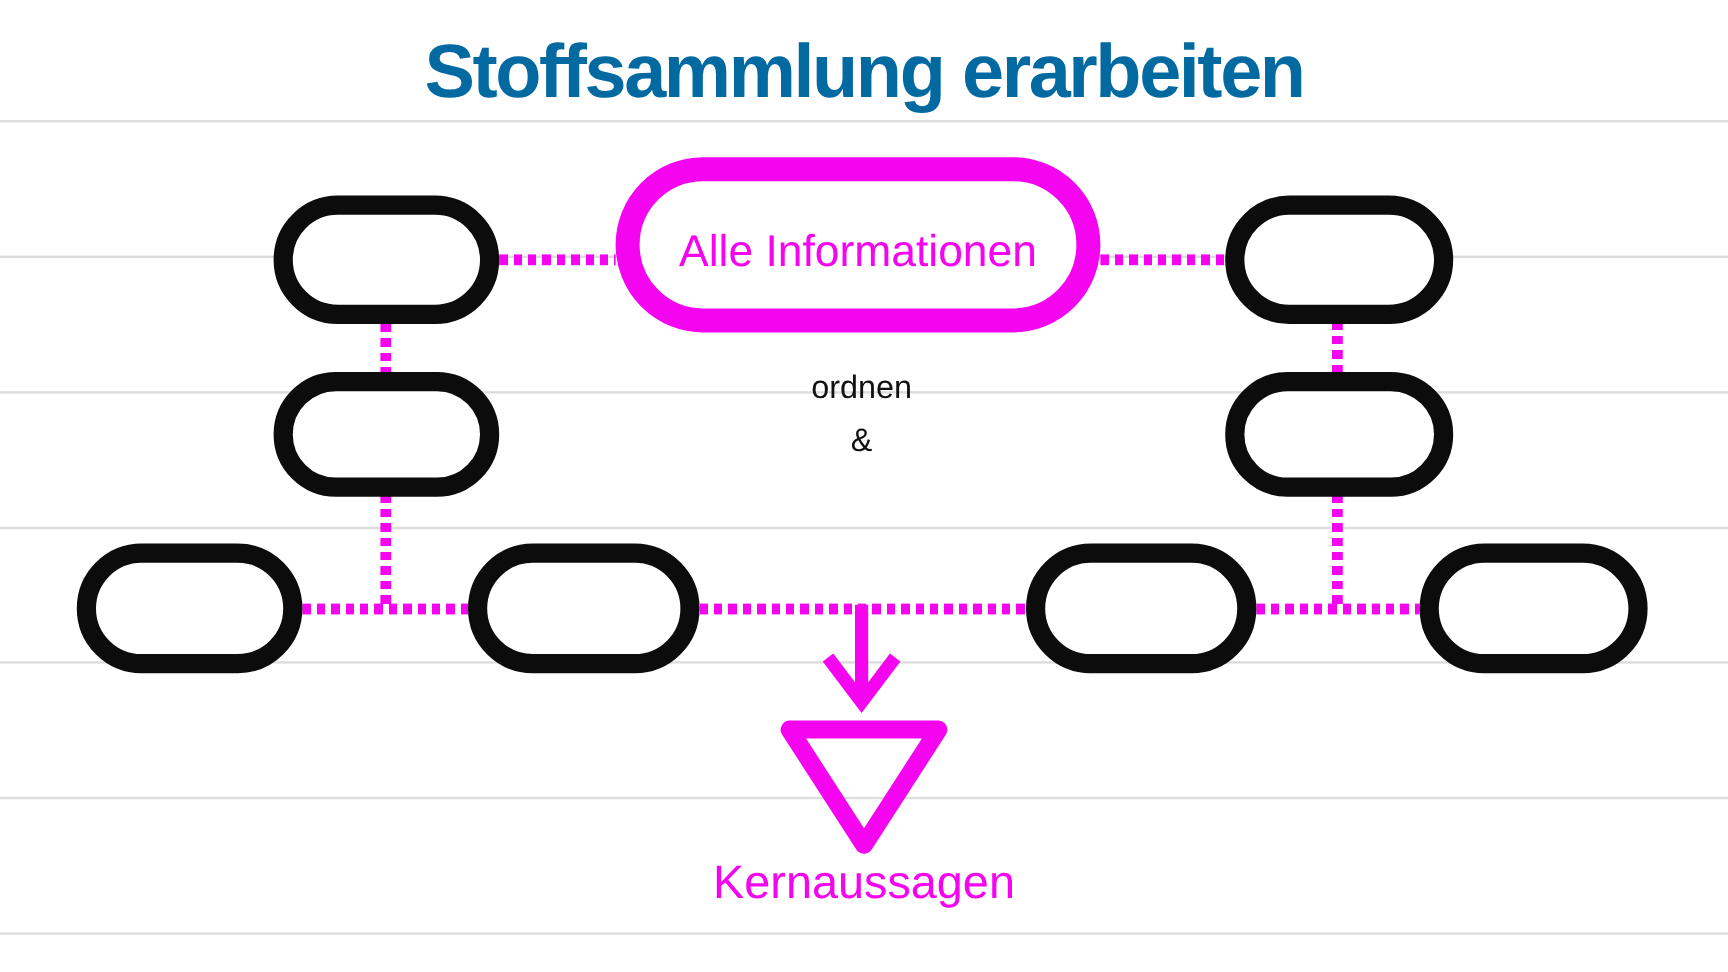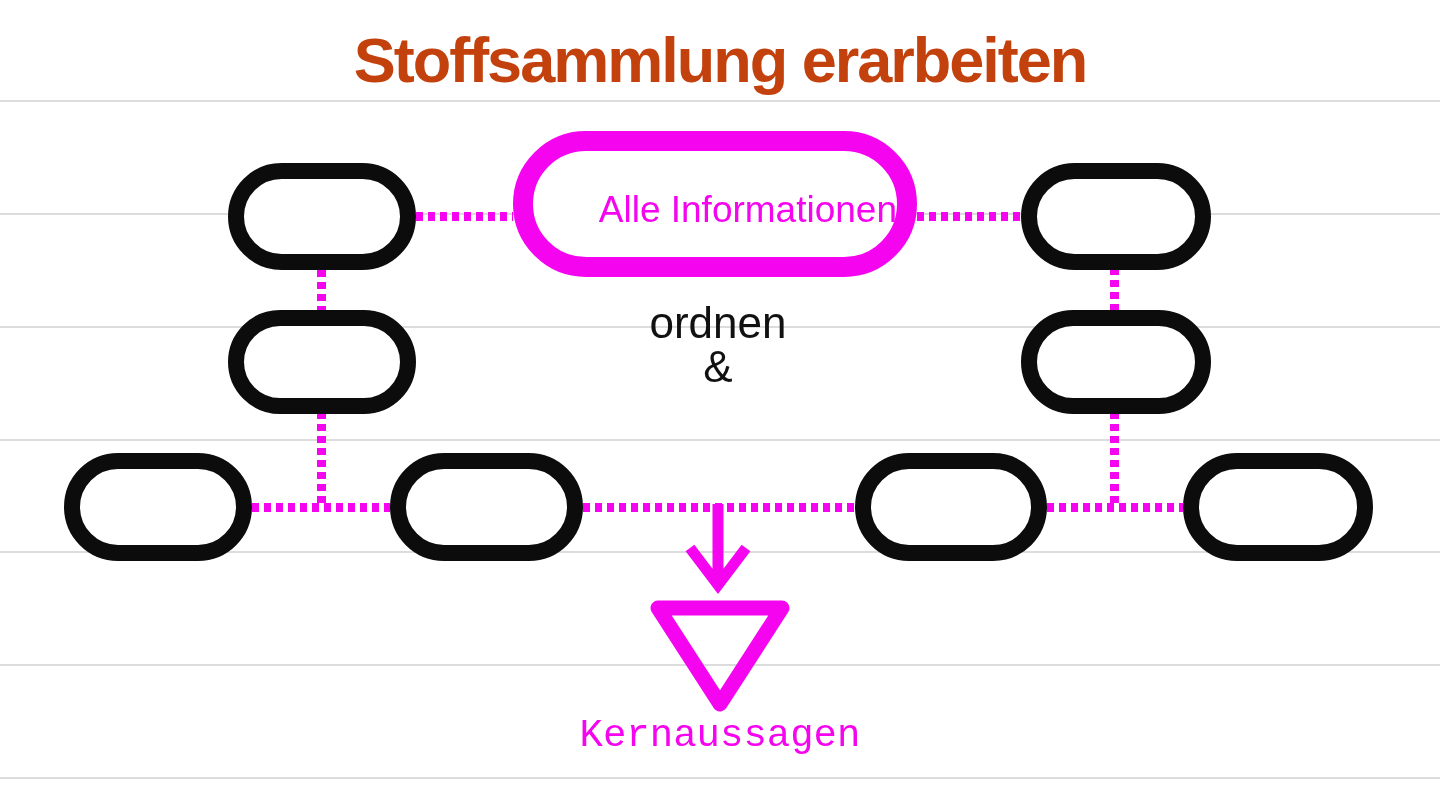--- a/index.html
+++ b/index.html
@@ -27,39 +27,39 @@
   }
   .title {
     position: absolute;
     top: 24px;
     left: 0;
     width: 100%;
     text-align: center;
     font-size: 63px;
     font-weight: 700;
     letter-spacing: -2px;
-    color: #c2410c;
+    color: #0369a1;
     white-space: nowrap;
   }
   .pill {
     position: absolute;
     box-sizing: border-box;
     border: 16px solid var(--node-black, #0c0c0c);
     border-radius: 80px;
     background: #fff;
   }
   .central {
     position: absolute;
     box-sizing: border-box;
     border: 20px solid var(--magenta, #f504ef);
     border-radius: 90px;
     background: #fff;
     display: flex;
     align-items: center;
-    justify-content: flex-end;
+    justify-content: center;
     padding-top: 12px;
   }
   .central-label {
     color: var(--magenta, #f504ef);
     font-size: 37px;
     font-weight: 500;
     white-space: nowrap;
   }
   .dot-h {
     position: absolute;
@@ -70,36 +70,35 @@
     position: absolute;
     width: 9px;
     background-image: repeating-linear-gradient(180deg, var(--magenta, #f504ef) 0 7px, transparent 7px 12px);
   }
   .note {
     position: absolute;
     top: 301px;
     left: 0;
     width: 1436px;
     text-align: center;
-    font-size: 44px;
+    font-size: 27px;
     line-height: 44px;
     font-weight: 500;
     color: #111;
   }
   .funnel-label {
     position: absolute;
     top: 714px;
     left: 0;
     width: 100%;
     text-align: center;
     font-size: 39px;
     font-weight: 500;
     color: var(--magenta, #f504ef);
     white-space: nowrap;
-    font-family: Liberation Mono, monospace;
   }
   .overlay {
     position: absolute;
     left: 0;
     top: 0;
     pointer-events: none;
   }
   .mg {
     stroke: var(--magenta, #f504ef);
     fill: none;

